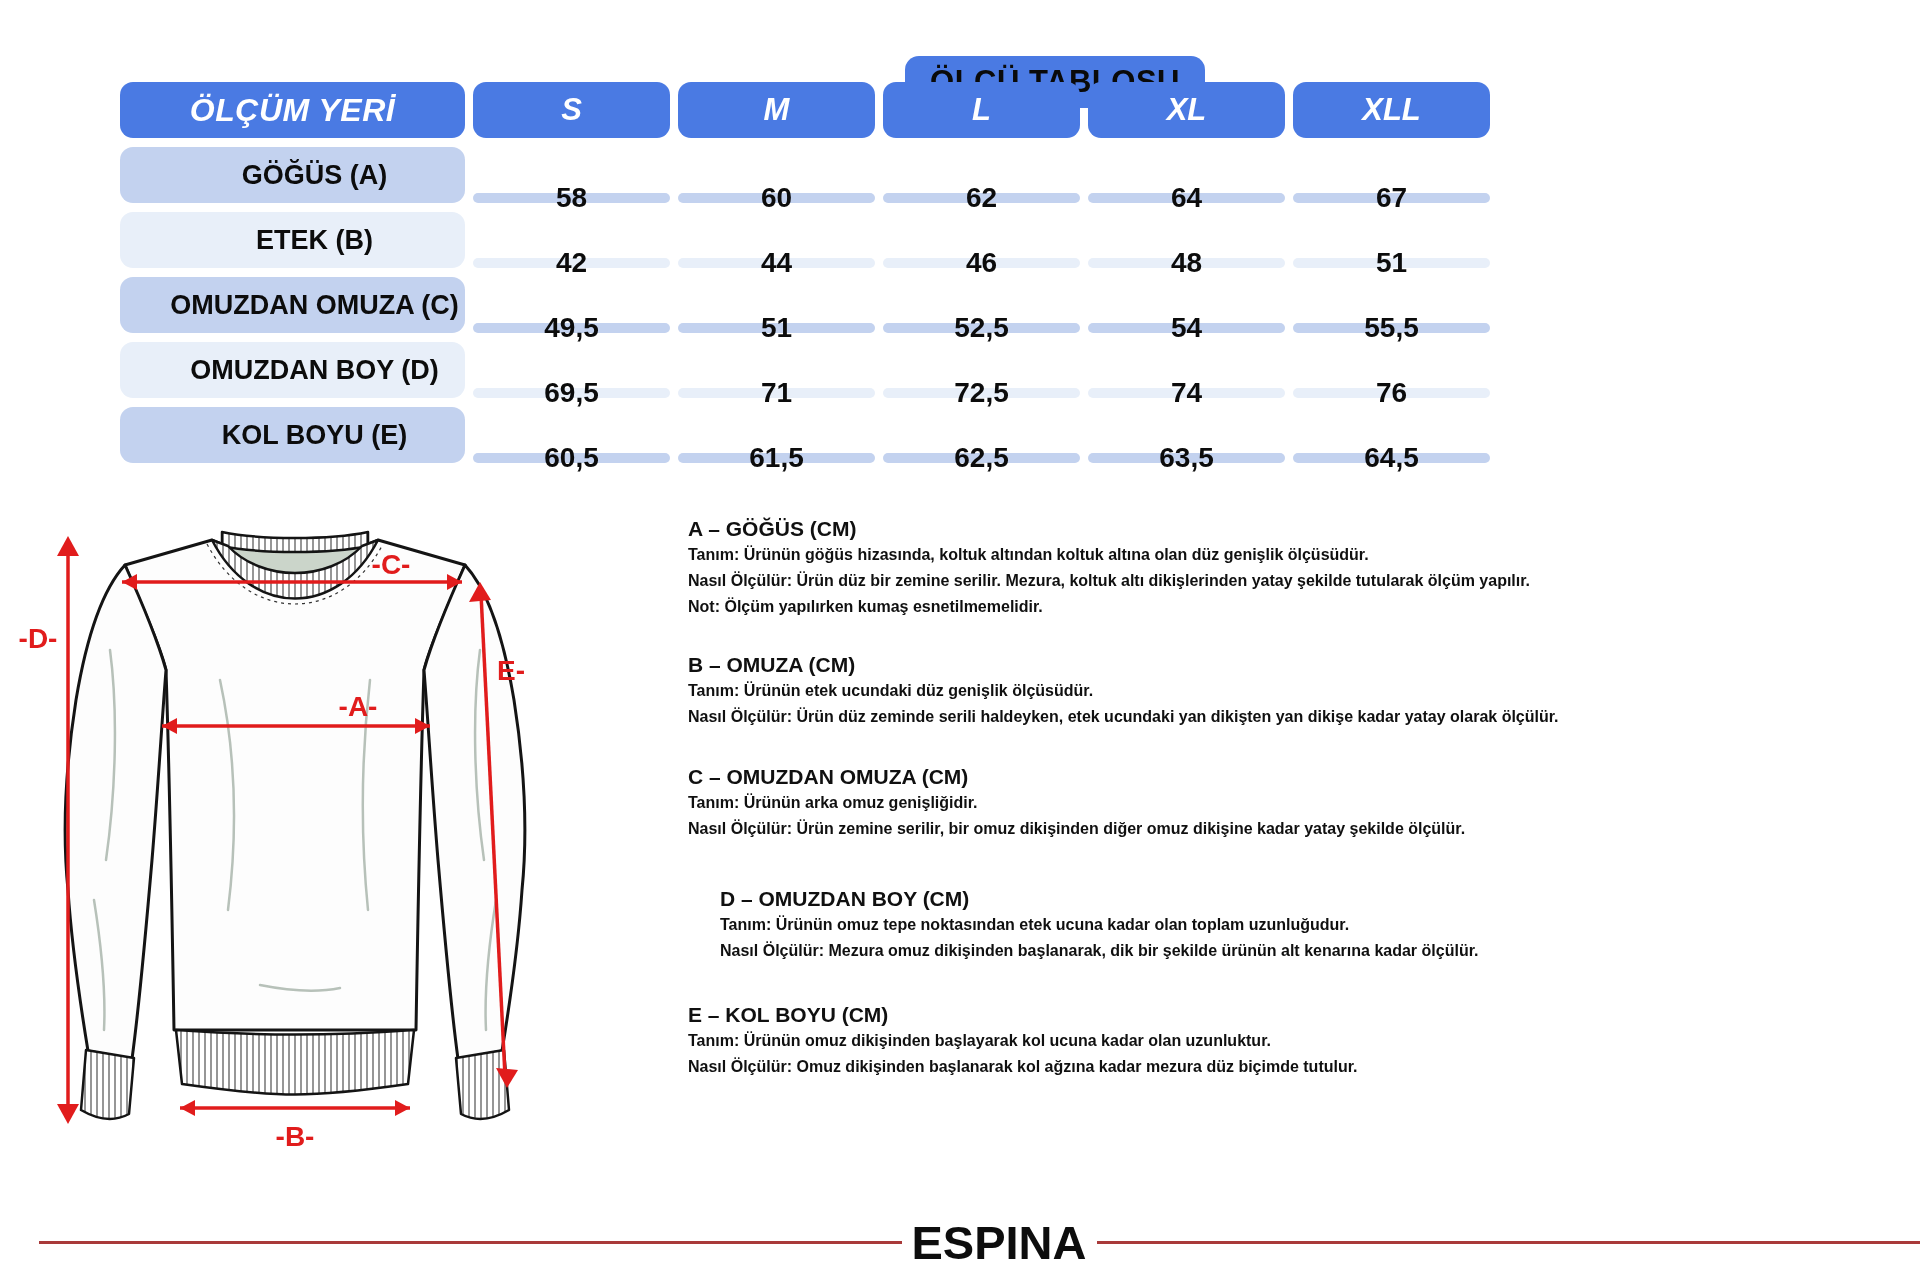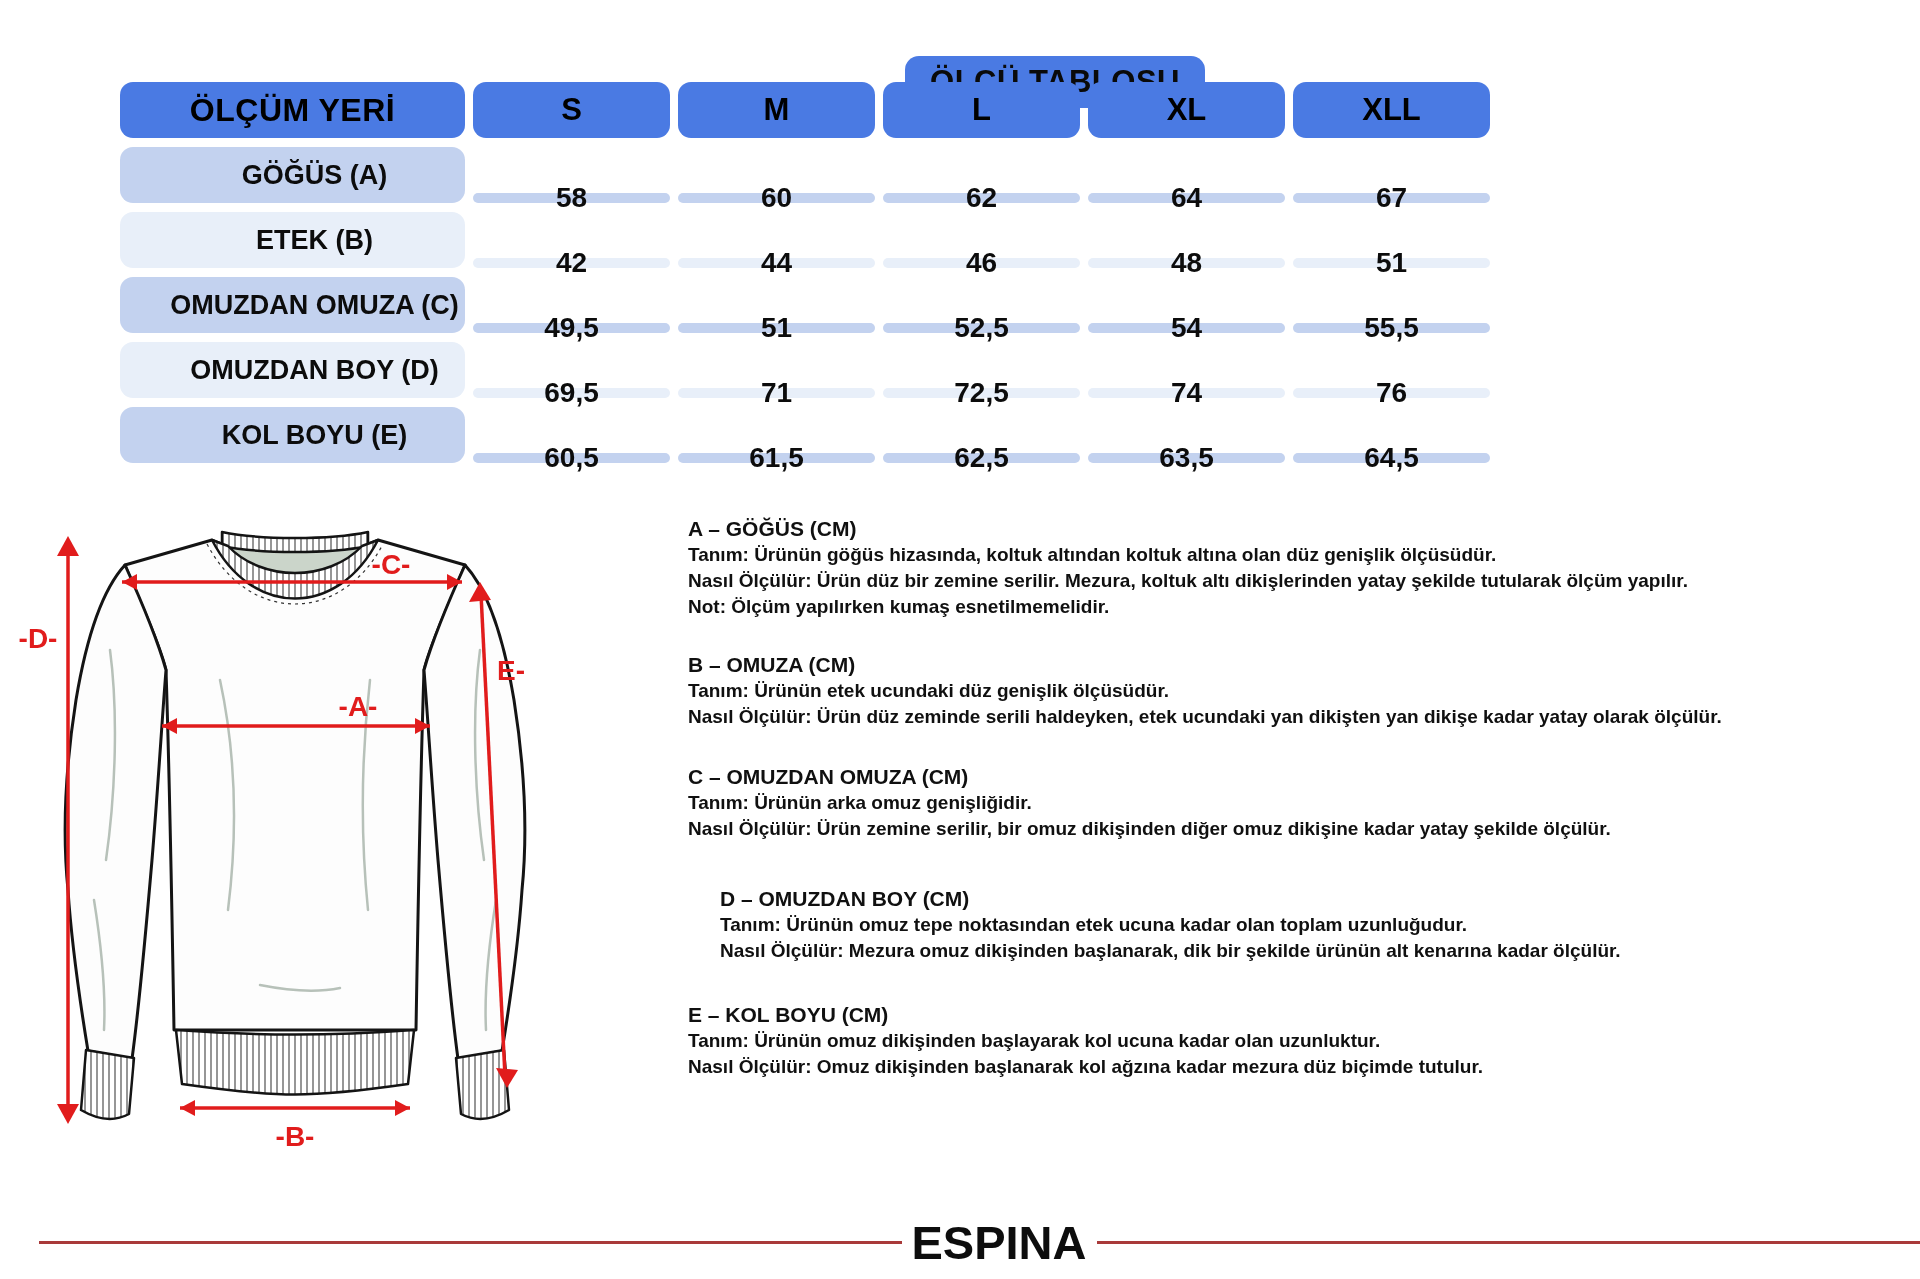--- a/index.html
+++ b/index.html
@@ -22,30 +22,30 @@
     position:absolute; left:120px; top:82px;
     display:grid;
     grid-template-columns:345px 197px 197px 197px 197px 197px;
     grid-auto-rows:56px;
     column-gap:8px; row-gap:9px;
   }
   .cell {
     display:flex; align-items:center; justify-content:center;
     border-radius:13px; font-weight:bold;
   }
-  .cell.head { background:var(--header_blue); color:#000000; font-size:31px; }
+  .cell.head { background:var(--header_blue); color:#ffffff; font-size:31px;font-style:italic; }
   .cell.head.first { font-size:32px; letter-spacing:.5px; }
   .cell.label { font-size:27px; color:#0c0c0c;padding-left:44px; }
   .cell.value { font-size:28px; color:#0c0c0c;margin-top:46px; }
   .row-dark  { background:var(--row_dark); }
   .row-light { background:var(--row_light); }
 
   
   .desc-block { position:absolute; left:688px; width:1230px; }
-  .desc-block p { font-size:19px; font-weight:bold; line-height:26px; color:#101010; }
+  .desc-block p { font-size:16px; font-weight:bold; line-height:26px; color:#101010; }
   .desc-block p.heading { font-size:21px; }
   #desc-a { top:516px; }
   #desc-b { top:652px; }
   #desc-c { top:764px; }
   #desc-d { top:886px;margin-left:32px; }
   #desc-e { top:1002px; }
 
   
   .diagram { position:absolute; left:10px; top:530px; }
   .garment { fill:#fdfdfd; stroke:#141414; stroke-width:3; stroke-linejoin:round; }

